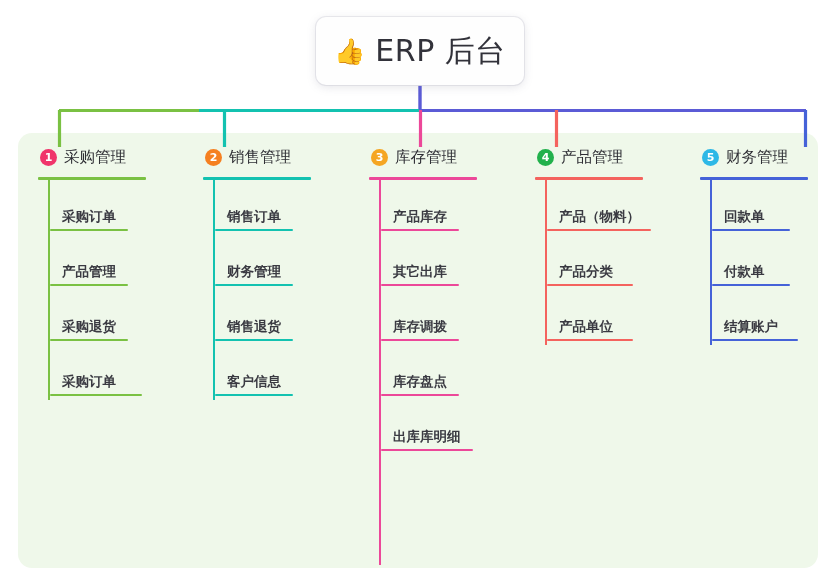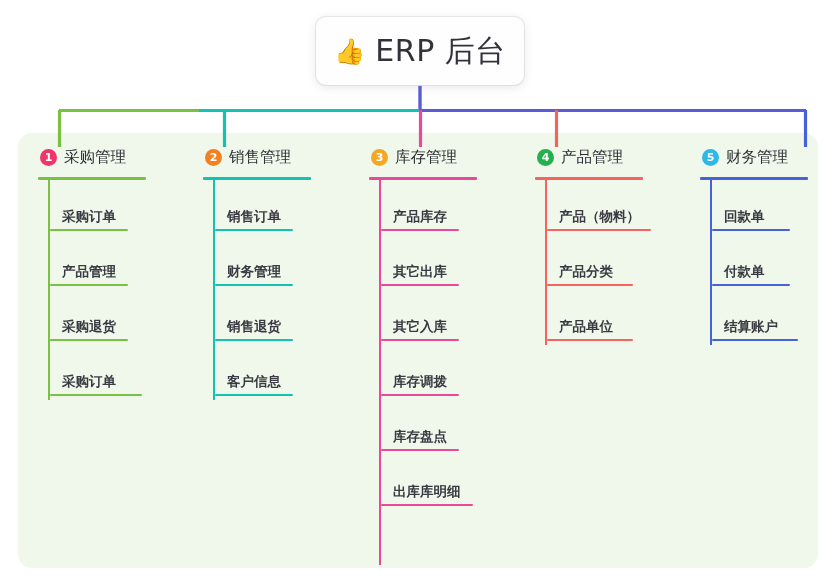--- a/index.html
+++ b/index.html
@@ -174,24 +174,20 @@
           <div class="item-spine" style="background: rgb(236, 72, 153); height: 385px;"></div>
           <div class="item">
             <span class="item-label">产品库存</span>
             <div class="item-rule" style="background: rgb(236, 72, 153); width: 78px;"></div>
           </div>
           <div class="item">
             <span class="item-label">其它出库</span>
             <div class="item-rule" style="background: rgb(236, 72, 153); width: 78px;"></div>
           </div>
           <div class="item">
-            <span class="item-label">其它入库</span>
-            <div class="item-rule" style="background: rgb(236, 72, 153); width: 78px;"></div>
-          </div>
-          <div class="item">
             <span class="item-label">库存调拨</span>
             <div class="item-rule" style="background: rgb(236, 72, 153); width: 78px;"></div>
           </div>
           <div class="item">
             <span class="item-label">库存盘点</span>
             <div class="item-rule" style="background: rgb(236, 72, 153); width: 78px;"></div>
           </div>
           <div class="item">
             <span class="item-label">出库库明细</span>
             <div class="item-rule" style="background: rgb(236, 72, 153); width: 92px;"></div>

